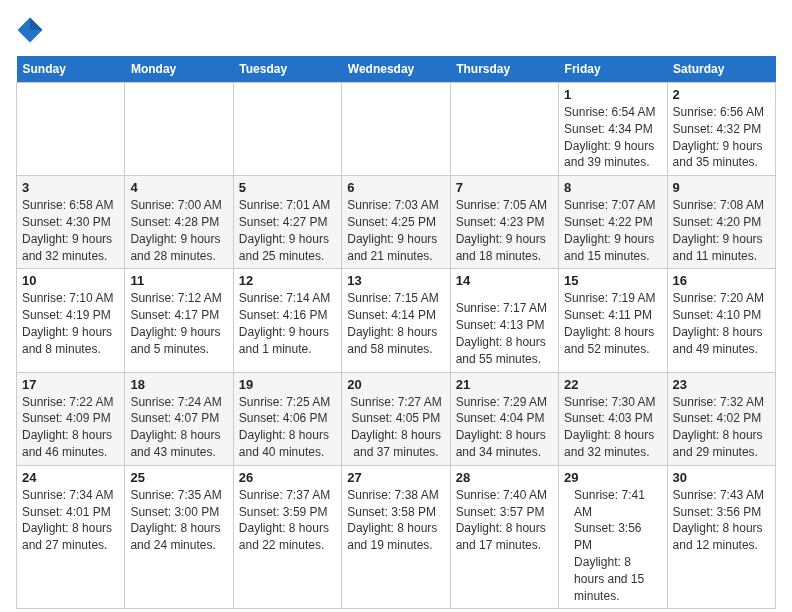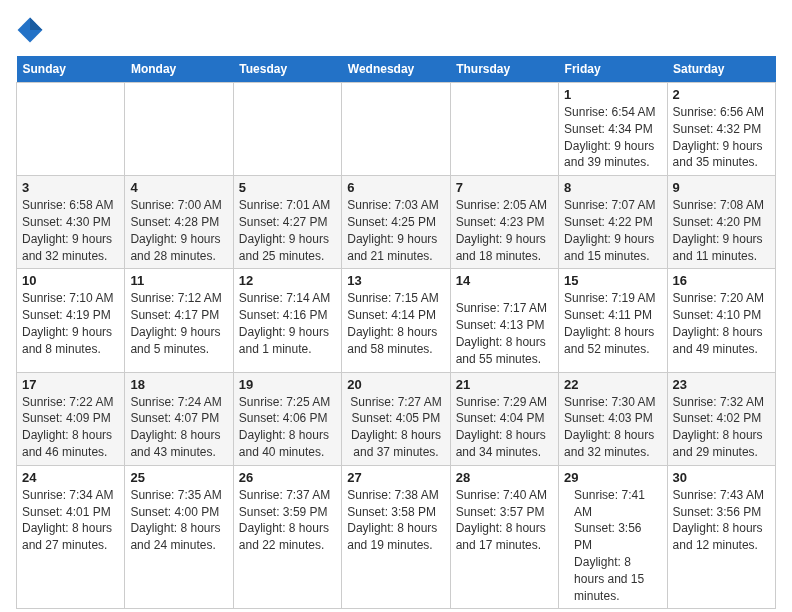--- a/index.html
+++ b/index.html
@@ -158,21 +158,21 @@
 Daylight: 9 hours and 25 minutes.</div>
         </td>
         <td>
           <span class="day-num">6</span>
           <div class="day-info" style="white-space: pre-line;">Sunrise: 7:03 AM
 Sunset: 4:25 PM
 Daylight: 9 hours and 21 minutes.</div>
         </td>
         <td>
           <span class="day-num">7</span>
-          <div class="day-info" style="white-space: pre-line;">Sunrise: 2:05 AM
+          <div class="day-info" style="white-space: pre-line;">Sunrise: 7:05 AM
 Sunset: 4:23 PM
 Daylight: 9 hours and 18 minutes.</div>
         </td>
         <td>
           <span class="day-num">8</span>
           <div class="day-info" style="white-space: pre-line;">Sunrise: 7:07 AM
 Sunset: 4:22 PM
 Daylight: 9 hours and 15 minutes.</div>
         </td>
         <td>
@@ -273,21 +273,21 @@
       <tr>
         <td>
           <span class="day-num">24</span>
           <div class="day-info" style="white-space: pre-line;">Sunrise: 7:34 AM
 Sunset: 4:01 PM
 Daylight: 8 hours and 27 minutes.</div>
         </td>
         <td>
           <span class="day-num">25</span>
           <div class="day-info" style="white-space: pre-line;">Sunrise: 7:35 AM
-Sunset: 4:00 PM
+Sunset: 3:00 PM
 Daylight: 8 hours and 24 minutes.</div>
         </td>
         <td>
           <span class="day-num">26</span>
           <div class="day-info" style="white-space: pre-line;">Sunrise: 7:37 AM
 Sunset: 3:59 PM
 Daylight: 8 hours and 22 minutes.</div>
         </td>
         <td>
           <span class="day-num">27</span>

